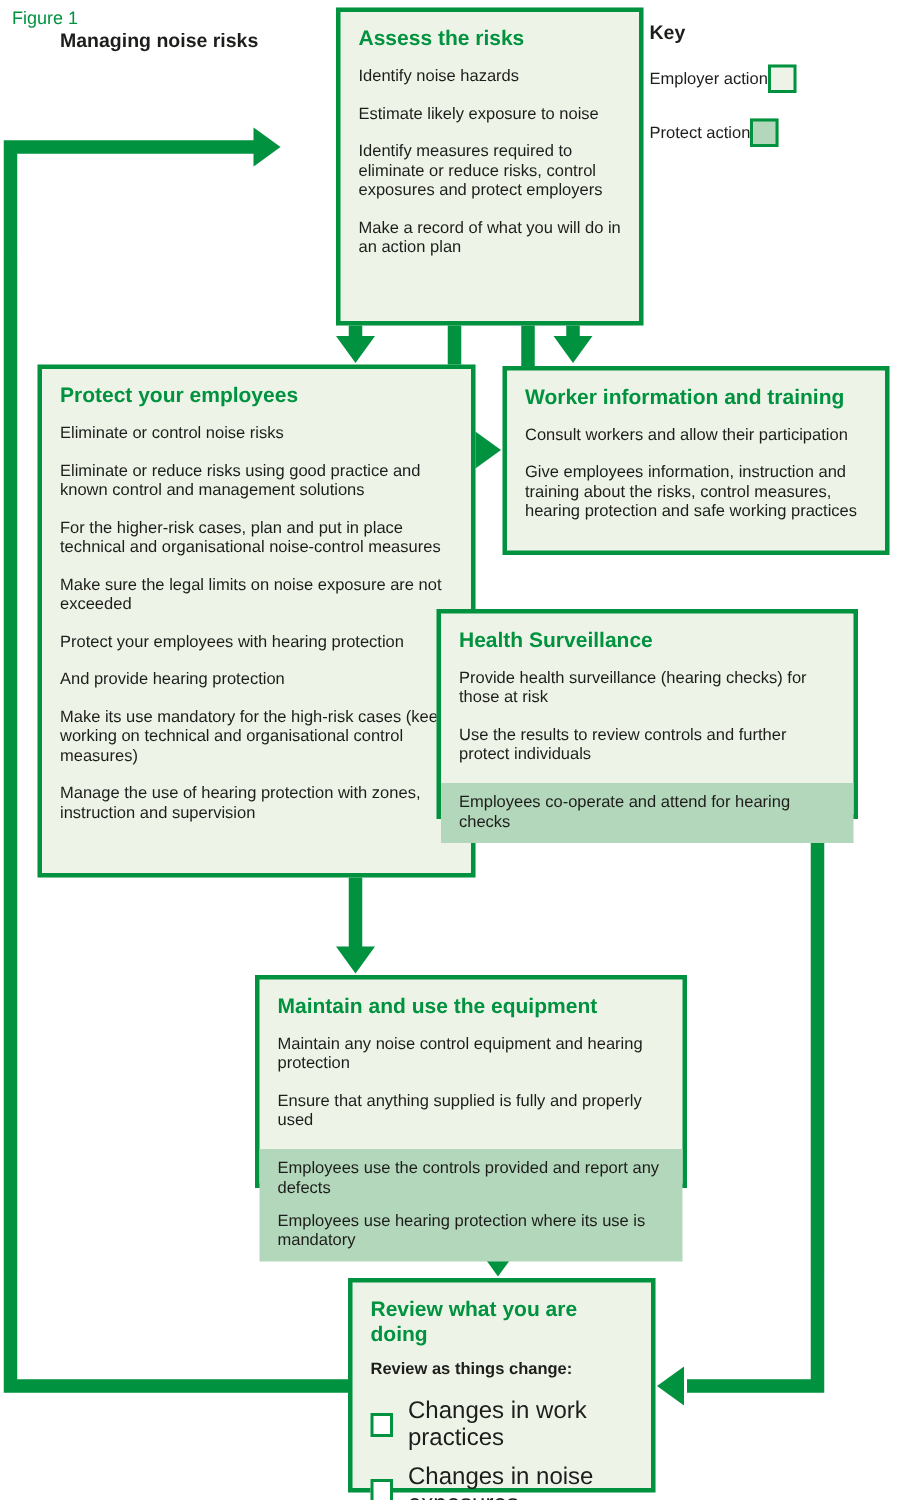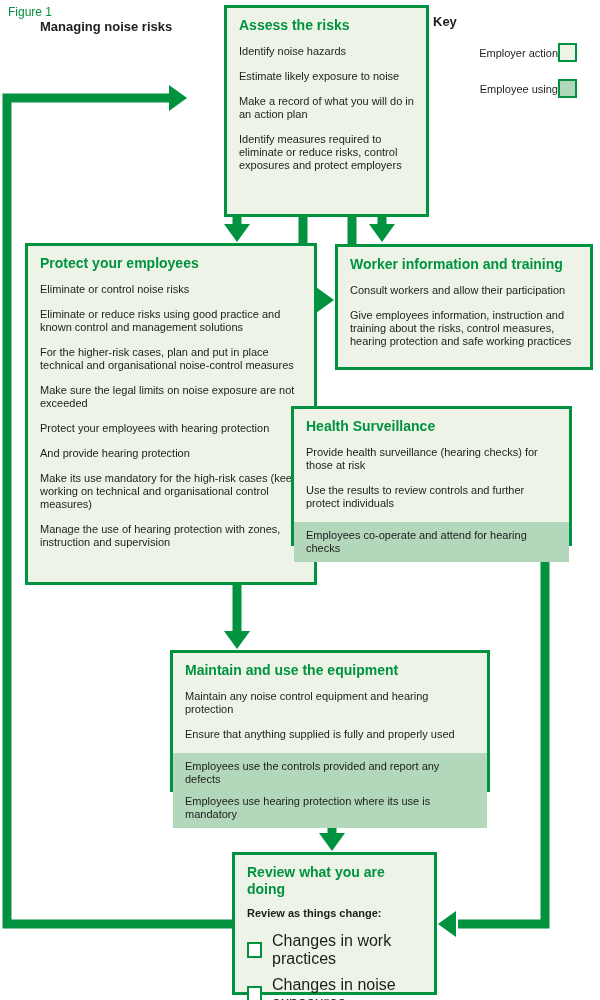--- a/index.html
+++ b/index.html
@@ -27,21 +27,21 @@
   .employee-band { background:var(--employeeFill); padding:7px 12px; margin-top:auto; }
   .employee-band p { margin:0 0 9px 0; }
   .employee-band p:last-child { margin-bottom:0; }
 
   .fig-header { position:absolute; left:8px; top:5px; z-index:2; }
   .fig-label { color:var(--green); font-size:12px; line-height:14px; }
   .fig-title { font-weight:bold; font-size:13px; line-height:16px;padding-left:32px; }
 
   .key { position:absolute; left:433px; top:14px; width:144px; z-index:2; }
   .key-title { font-weight:bold; font-size:13px; margin:0 0 14px 0; }
-  .key-row { display:flex; justify-content:flex-end; align-items:center; margin-bottom:17px; }
+  .key-row { display:flex; justify-content:flex-start; align-items:center; margin-bottom:17px; }
   .key-row span { font-size:11px; }
   .swatch { width:19px; height:19px; border:2px solid var(--green); box-sizing:border-box; }
   .swatch.employer { background:var(--boxFill); }
   .swatch.employee { background:var(--employeeFill); }
 
   .review-sub { font-weight:bold; font-size:11px; margin:0 0 10px 0; }
   .check-row { display:flex; align-items:center; margin-bottom:8px; }
   .checkbox { width:15px; height:16px; background:#ffffff; border:2px solid var(--green); box-sizing:border-box; margin-right:10px; flex:0 0 auto; }
   .check-row span { font-size:16px; }
 </style>
@@ -94,32 +94,32 @@
     <div class="fig-title">Managing noise risks</div>
   </div>
 
   <div class="key">
     <div class="key-title">Key</div>
     <div class="key-row">
       <span>Employer action</span>
       <div class="swatch employer"></div>
     </div>
     <div class="key-row">
-      <span>Employee using</span>
+      <span>Protect action</span>
       <div class="swatch employee"></div>
     </div>
   </div>
 
   <div class="node" style="left:188px; top:5px; width:205px; height:212px;margin-left:36px;">
     <div class="pad">
       <h2 class="node-title">Assess the risks</h2>
       <p>Identify noise hazards</p>
       <p>Estimate likely exposure to noise</p>
+      <p>Identify measures required to eliminate or reduce risks, control exposures and protect employers</p>
       <p>Make a record of what you will do in an action plan</p>
-      <p>Identify measures required to eliminate or reduce risks, control exposures and protect employers</p>
     </div>
   </div>
 
   <div class="node" style="left:25px; top:243px; width:292px; height:342px;">
     <div class="pad">
       <h2 class="node-title">Protect your employees</h2>
       <p>Eliminate or control noise risks</p>
       <p>Eliminate or reduce risks using good practice and known control and management solutions</p>
       <p>For the higher-risk cases, plan and put in place technical and organisational noise-control measures</p>
       <p>Make sure the legal limits on noise exposure are not exceeded</p>
@@ -142,21 +142,21 @@
     <div class="pad">
       <h2 class="node-title">Health Surveillance</h2>
       <p>Provide health surveillance (hearing checks) for those at risk</p>
       <p>Use the results to review controls and further protect individuals</p>
     </div>
     <div class="employee-band">
       <p>Employees co-operate and attend for hearing checks</p>
     </div>
   </div>
 
-  <div class="node" style="left:170px; top:650px; width:320px; height:142px;">
+  <div class="node" style="left:170px; top:650px; width:288px; height:142px;">
     <div class="pad">
       <h2 class="node-title">Maintain and use the equipment</h2>
       <p>Maintain any noise control equipment and hearing protection</p>
       <p>Ensure that anything supplied is fully and properly used</p>
     </div>
     <div class="employee-band">
       <p>Employees use the controls provided and report any defects</p>
       <p>Employees use hearing protection where its use is mandatory</p>
     </div>
   </div>

